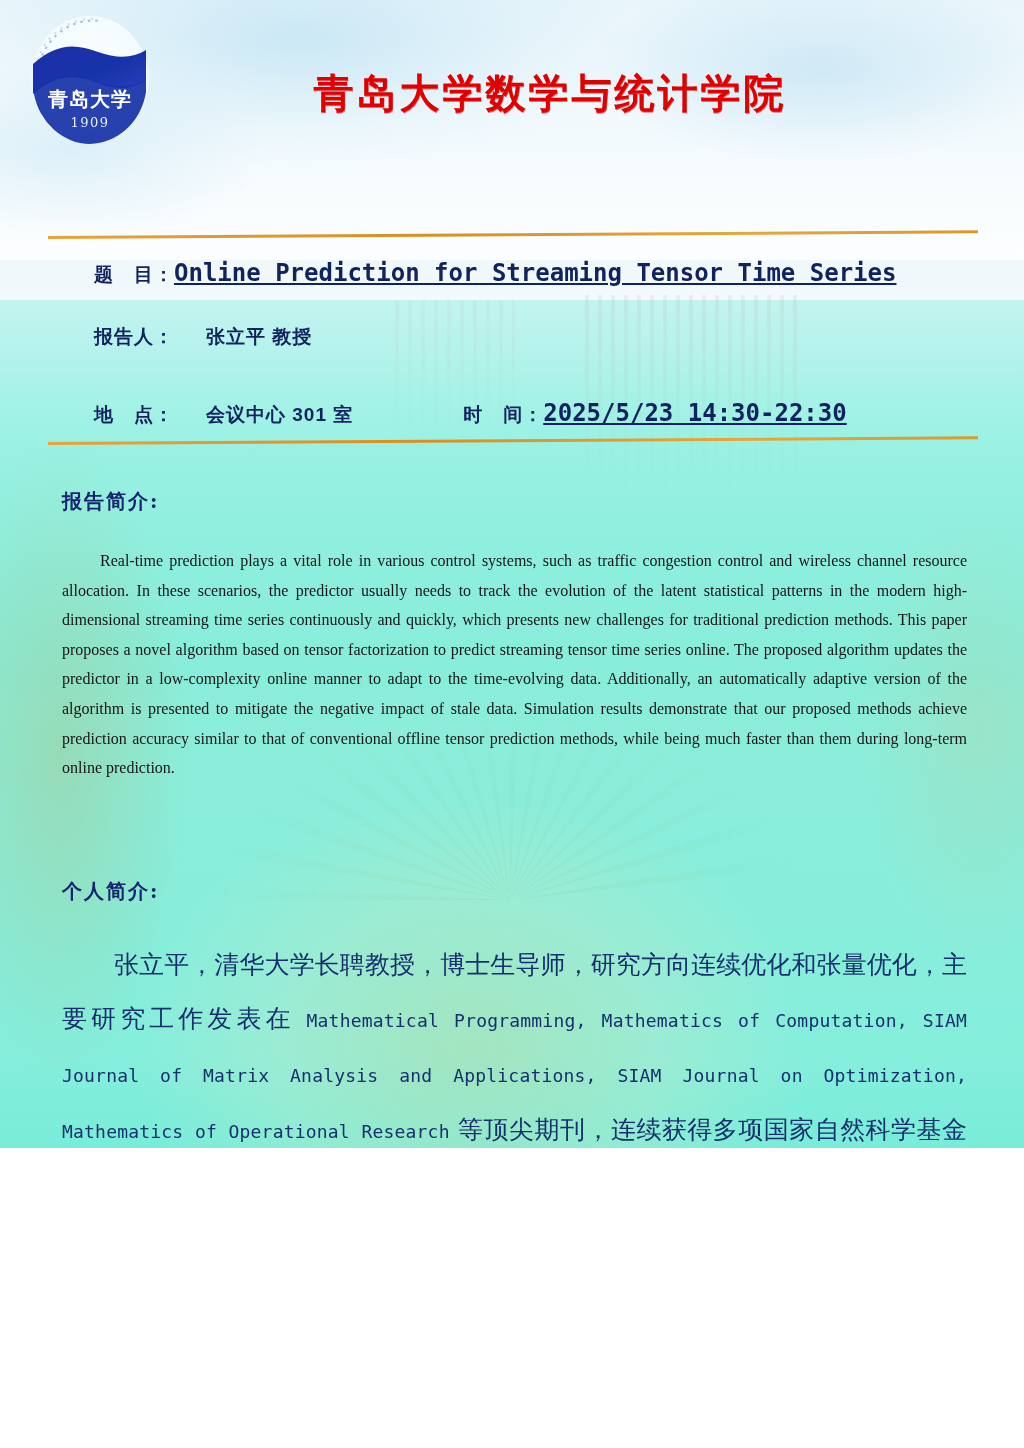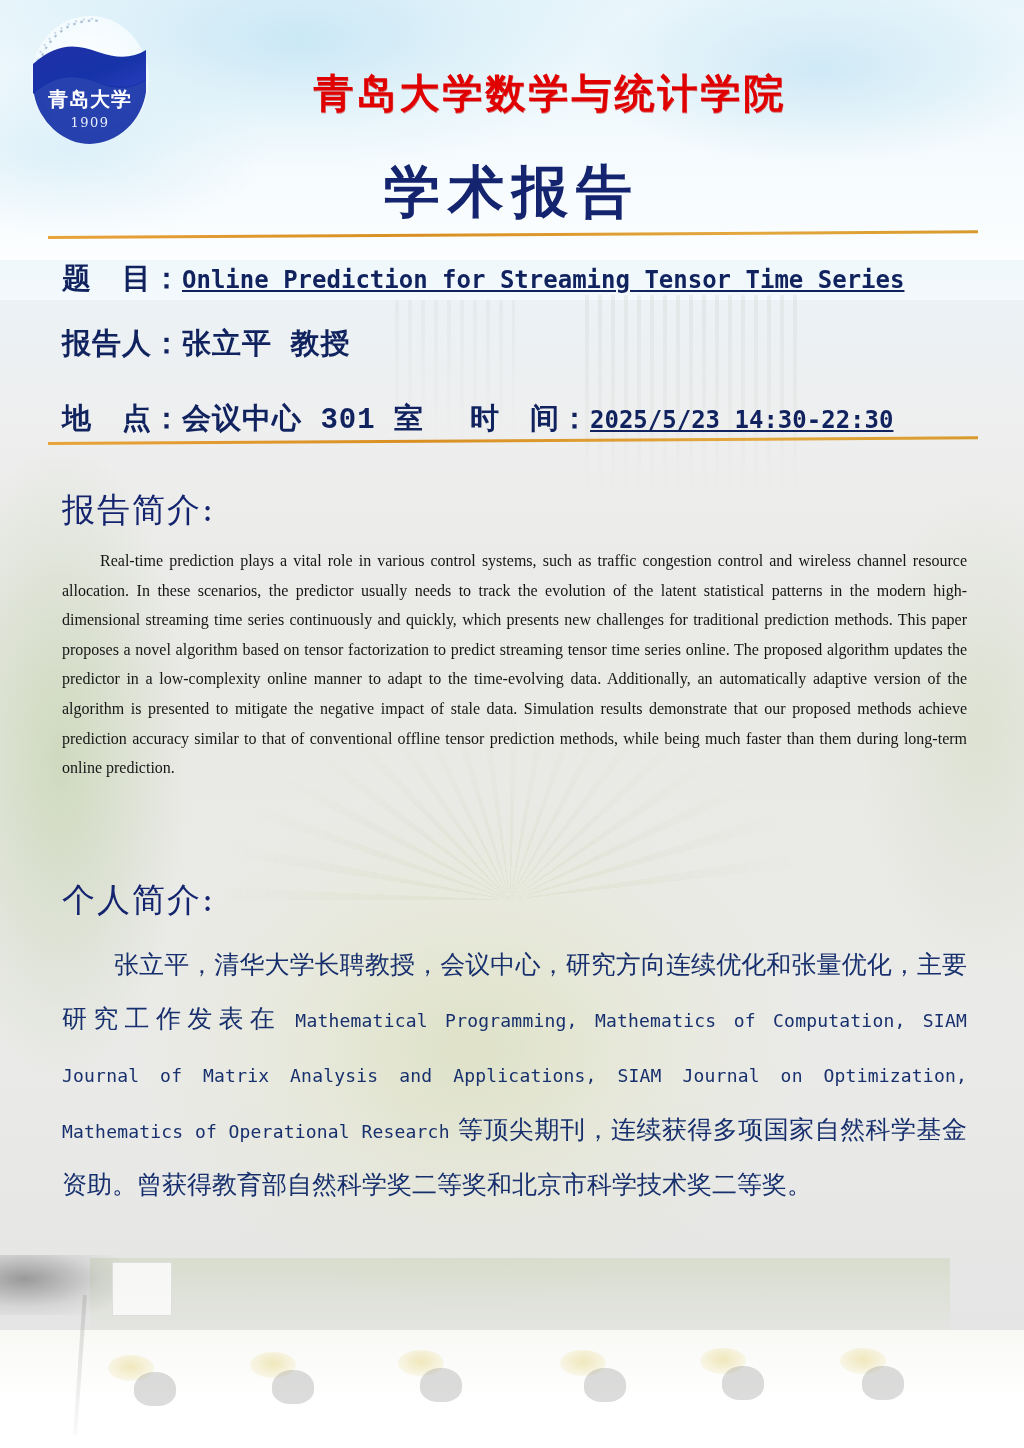--- a/index.html
+++ b/index.html
@@ -7,23 +7,23 @@
     padding: 0;
     background: #ffffff;
   }
   body {
     font-family: "Liberation Serif", serif;
   }
 
   .poster {
     position: relative;
     width: 1024px;
-    height: 1448px;
+    height: 1148px;
     overflow: hidden;
-    background: #e5e5e5;
+    background: #5eead4;
   }
 
   
   .bg-sky {
     position: absolute;
     left: 0; top: 0;
     width: 1024px; height: 300px;
     background:
       radial-gradient(ellipse 420px 160px at 300px 40px, rgba(176,220,240,0.55) 0%, rgba(200,232,245,0.20) 55%, rgba(255,255,255,0) 80%),
       radial-gradient(ellipse 300px 120px at 820px 70px, rgba(170,216,238,0.45) 0%, rgba(255,255,255,0) 78%),
@@ -182,41 +182,42 @@
 
   
   .info-block { position: absolute; left: 0; top: 0; width: 1024px; }
   .info-line {
     position: absolute;
     color: #11235f;
     white-space: nowrap;
     font-weight: bold;
   }
   .lbl-cn {
-    font-family: Liberation Mono, monospace;
-    font-size: 29px;
+    font-family: Liberation Sans, sans-serif;
+    font-size: 19px;
     letter-spacing: 1px;
+    margin-left: 32px;
   }
   .val-mono {
     font-family: "DejaVu Sans Mono", "Liberation Mono", monospace;
     font-size: 24px;
     letter-spacing: 0px;
     font-weight: bold;
     text-decoration: underline;
   }
   .line-topic { left: 62px; top: 259px; }
   .line-speaker { left: 62px; top: 324px; }
   .line-venue { left: 62px; top: 399px; }
 
   
   .sec-heading {
     position: absolute;
     font-family: "DejaVu Serif", "Liberation Serif", serif;
-    font-weight: normal;
-    font-size: 33px;
+    font-weight: bold;
+    font-size: 20px;
     color: #14246e;
     letter-spacing: 2px;
   }
   .heading-abstract { left: 62px; top: 488px; }
   .heading-bio { left: 62px; top: 878px; }
 
   
   .abstract-body {
     position: absolute;
     left: 62px; top: 546px;
@@ -308,21 +309,20 @@
                L132 86 A58 62 0 0 1 76 138 A58 62 0 0 1 20 88 Z" fill="#1733a8" opacity="0.93"></path>
 
       <text x="76" y="100" text-anchor="middle" font-family="DejaVu Serif, Liberation Serif, serif" font-size="20" font-weight="bold" fill="#ffffff" letter-spacing="1">青岛大学</text>
 
       <text x="76" y="121" text-anchor="middle" font-family="DejaVu Serif, Liberation Serif, serif" font-size="13" fill="#e9eefc" letter-spacing="1.5">1909</text>
     </svg>
   </div>
 
   <div class="org-title">青岛大学数学与统计学院</div>
 
-  <div class="report-title">学术报告</div>
 
   <div class="rule rule-top"></div>
 
   <div class="info-block">
 
     <div class="info-line line-topic">
       <span class="lbl-cn">题　目：</span><span class="val-mono">Online Prediction for Streaming Tensor Time Series</span>
     </div>
 
     <div class="info-line line-speaker">
@@ -337,16 +337,16 @@
 
   <div class="rule rule-bottom"></div>
 
   <div class="sec-heading heading-abstract">报告简介:</div>
 
   <div class="abstract-body">Real-time prediction plays a vital role in various control systems, such as traffic congestion control and wireless channel resource allocation. In these scenarios, the predictor usually needs to track the evolution of the latent statistical patterns in the modern high-dimensional streaming time series continuously and quickly, which presents new challenges for traditional prediction methods. This paper proposes a novel algorithm based on tensor factorization to predict streaming tensor time series online. The proposed algorithm updates the predictor in a low-complexity online manner to adapt to the time-evolving data. Additionally, an automatically adaptive version of the algorithm is presented to mitigate the negative impact of stale data. Simulation results demonstrate that our proposed methods achieve prediction accuracy similar to that of conventional offline tensor prediction methods, while being much faster than them during long-term online prediction.</div>
 
   <div class="sec-heading heading-bio">个人简介:</div>
 
   <div class="bio-body">
-    <span>张立平，清华大学长聘教授，会议中心，研究方向连续优化和张量优化，主要研究工作发表在 </span><span class="en">Mathematical Programming, Mathematics of Computation, SIAM Journal of Matrix Analysis and Applications, SIAM Journal on Optimization, Mathematics of Operational Research</span><span> 等顶尖期刊，连续获得多项国家自然科学基金资助。曾获得教育部自然科学奖二等奖和北京市科学技术奖二等奖。</span>
+    <span>张立平，清华大学长聘教授，博士生导师，研究方向连续优化和张量优化，主要研究工作发表在 </span><span class="en">Mathematical Programming, Mathematics of Computation, SIAM Journal of Matrix Analysis and Applications, SIAM Journal on Optimization, Mathematics of Operational Research</span><span> 等顶尖期刊，连续获得多项国家自然科学基金资助。曾获得教育部自然科学奖二等奖和北京市科学技术奖二等奖。</span>
   </div>
 
 </div>
 
 </body></html>

